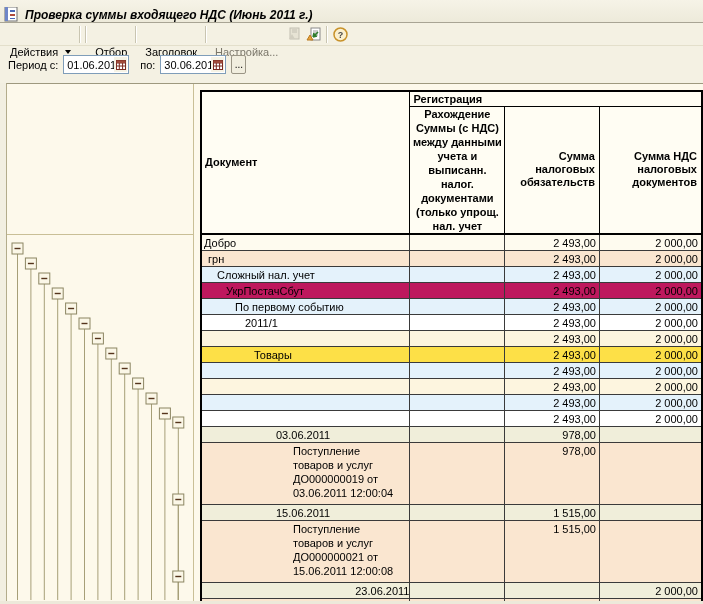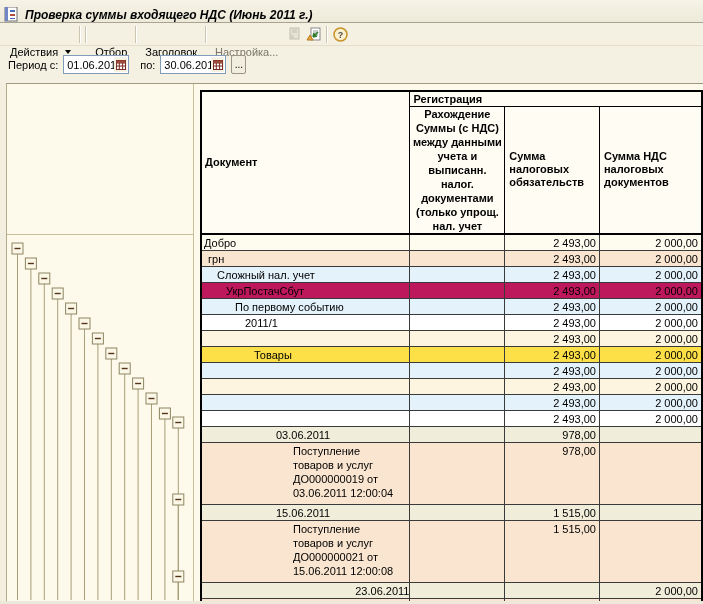--- a/index.html
+++ b/index.html
@@ -72,21 +72,21 @@
   }
   table.report col.c1{ width:211px; } table.report col.c2{ width:97px; }
   table.report col.c3{ width:96px; }  table.report col.c4{ width:106px; }
   table.report th{
     font-weight:bold; background:#FFFDF3; border:1px solid #000;
     overflow:hidden;
   }
   th.h-doc{ text-align:left; vertical-align:middle; padding-left:3px; }
   th.h-group{ text-align:left; height:15px; padding-left:3px; border-bottom:1px solid #000; }
   th.h-disc{ white-space:pre-line; line-height:14px; height:126px; vertical-align:top; padding:0 2px; text-align:center;}
-  th.h-sum{ vertical-align:middle; text-align:left; line-height:13px; padding:0 4px;}
+  th.h-sum{ vertical-align:middle; text-align:right; line-height:13px; padding:0 4px;}
   table.report td{
     border-top:1px solid #3A3A3A; border-bottom:1px solid #3A3A3A;
     border-right:1px solid #3A3A3A;
     overflow:hidden; line-height:14px; vertical-align:top;
   }
   td.doc-cell{ border-right:1px solid #C9BF96; white-space:nowrap; padding-top:1px;}
   td.num-cell{ text-align:right; padding:1px 3px 0 0; white-space:nowrap; }
   tbody tr:first-child td{ border-top:2px solid #000;margin-top:24px; }
   .bottom-strip{ position:absolute; left:0; top:601px; width:703px; height:3px; background:#EDE9DA; }
 </style>

